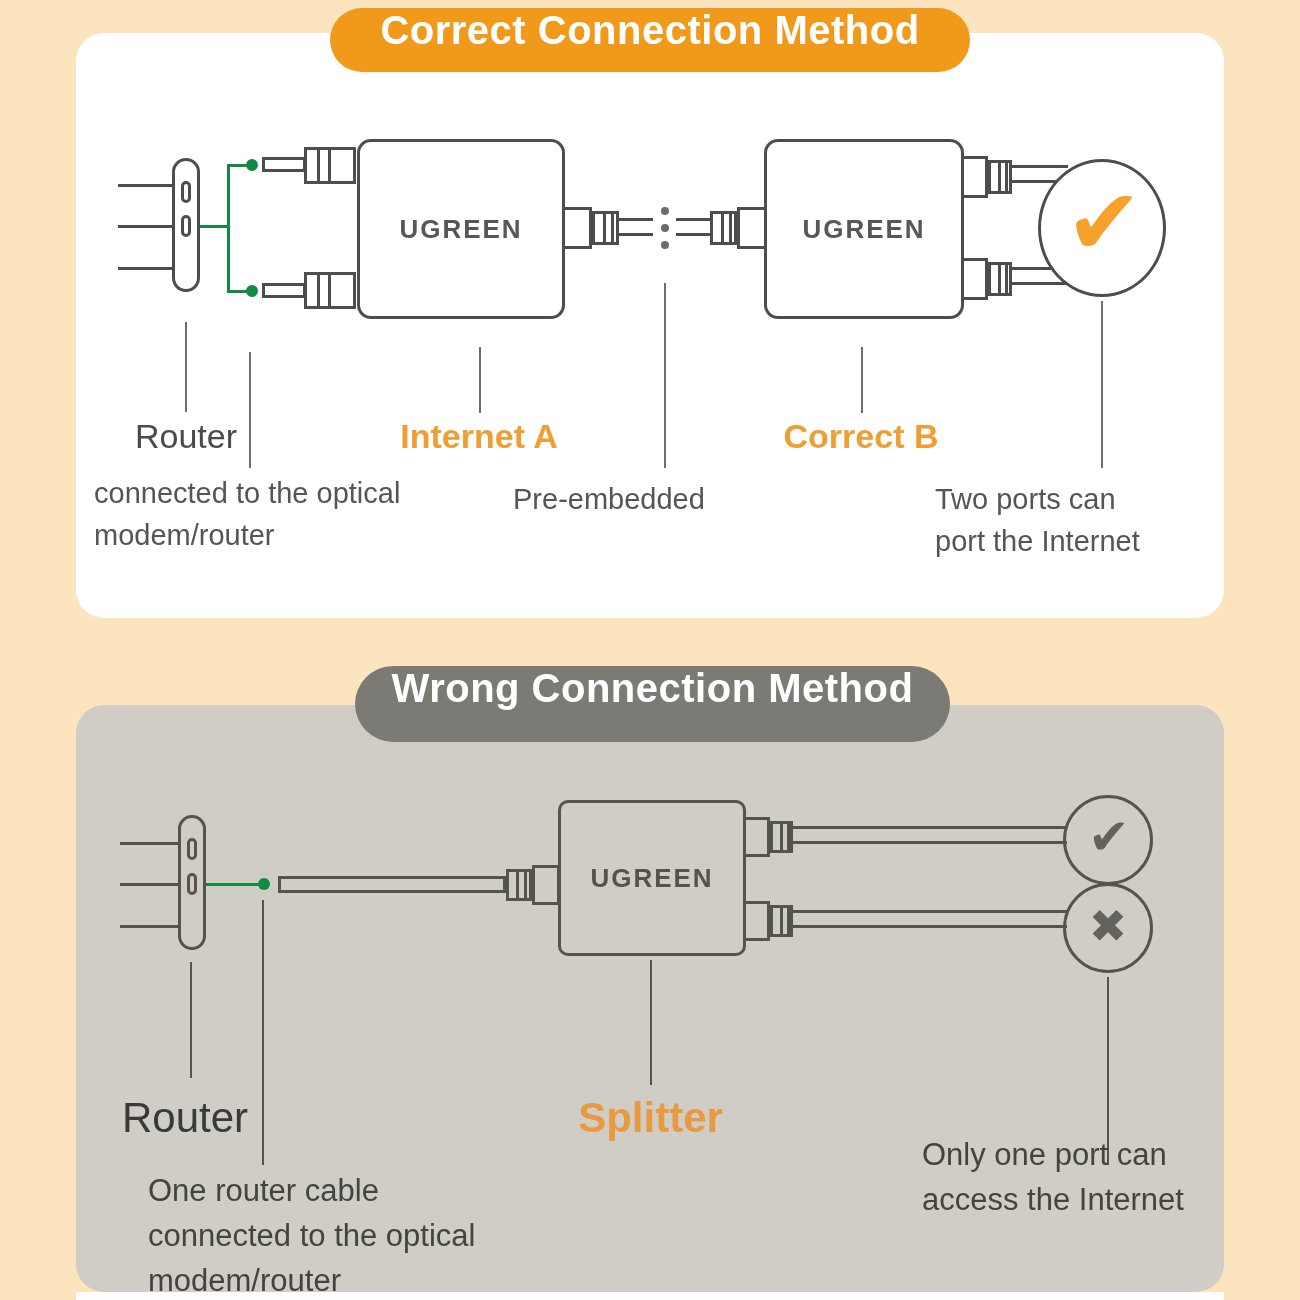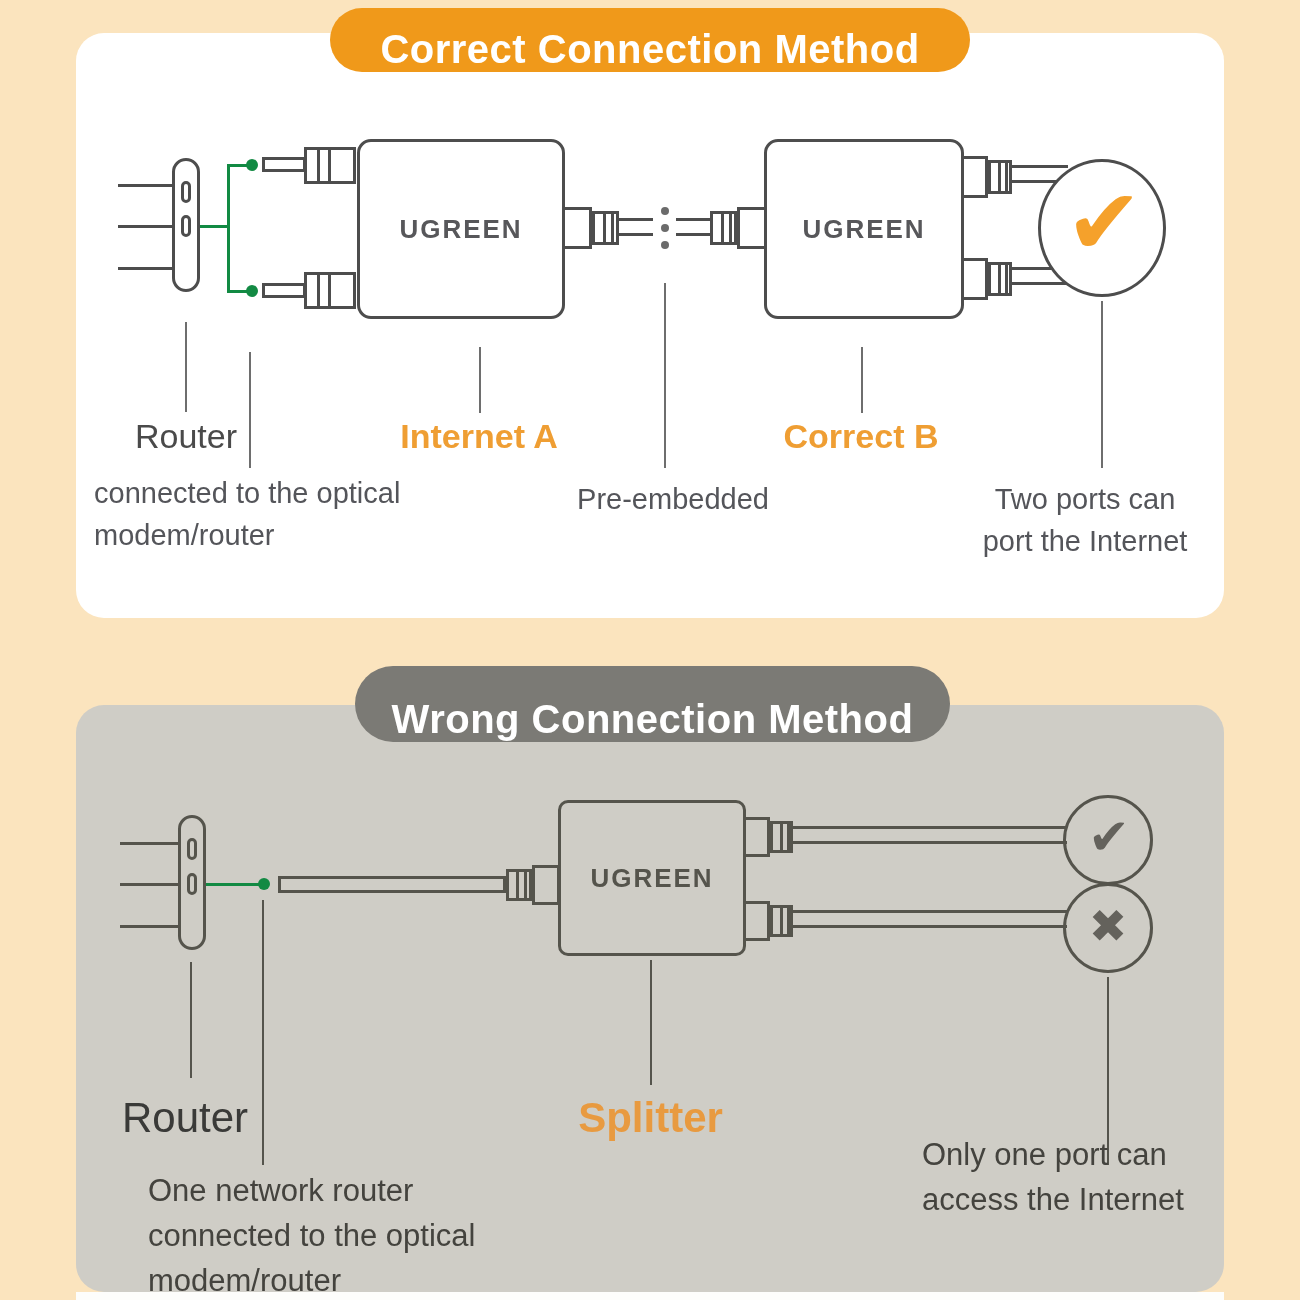--- a/index.html
+++ b/index.html
@@ -1,21 +1,21 @@
 <!DOCTYPE html>
 <html><head>
 <meta charset="utf-8">
 <style>
   html,body{margin:0;padding:0}
   .page{position:relative;width:1300px;height:1300px;background:#FBE4BE;overflow:hidden;
         font-family:"Liberation Sans",sans-serif}
   .card{position:absolute;border-radius:28px}
   .card-top{left:76px;top:33px;width:1148px;height:585px;background:#FFFFFF}
   .card-bottom{left:76px;top:705px;width:1148px;height:587px;background:#CFCDC6}
-  .pill{position:absolute;display:flex;align-items:flex-end;justify-content:center;
+  .pill{position:absolute;display:flex;align-items:flex-start;justify-content:center;
         color:#fff;font-size:40px;font-weight:600;border-radius:40px;letter-spacing:.5px}
   .pill-orange{left:330px;top:8px;width:640px;height:64px;background:#F0991A}
   .pill-gray{left:355px;top:666px;width:595px;height:76px;background:#7B7A75}
   
   .ln{position:absolute;background:#4D4D4D}
   .ln.b{background:#55544C}
   .g{position:absolute;background:#128A43}
   .gdot{position:absolute;width:12px;height:12px;border-radius:50%;background:#128A43}
   .box{position:absolute;background:#FFFFFF;border:3px solid #4D4D4D;box-sizing:border-box}
   .box.b{border-color:#55544C;background:transparent}
@@ -35,21 +35,21 @@
   .circle.b{border-color:#55544C;background:transparent}
   .check-big{font-size:92px;color:#F5A12B;transform:translate(2px,-6px)}
   .check-sm{font-size:50px;color:#64625C;transform:translate(1px,-3px)}
   .cross-sm{font-size:46px;color:#64625C;transform:translateY(-2px)}
   
   .lbl{position:absolute;text-align:center;font-size:34px;color:#4A4A4A;font-weight:500}
   .lbl.or{color:#EF9E33;font-weight:600}
   .lbl2{position:absolute;text-align:center;font-size:42px;color:#3A3A38;font-weight:500}
   .lbl2.or{color:#E89A40;font-weight:600}
   .note{position:absolute;font-size:29px;line-height:42px;color:#54555A}
-  .note.ctr{text-align:center}
+  .note.ctr{text-align:left}
   .note2{position:absolute;font-size:31px;line-height:45px;color:#44433E}
   .strip{position:absolute;left:76px;top:1292px;width:1148px;height:8px;background:#FDFDFB}
 </style>
 </head>
 <body>
 
 <div class="page">
 
   <section>
     <div class="card card-top"></div>
@@ -196,21 +196,21 @@
 
     <div class="ptr b" style="left:190px;top:962px;height:116px"></div>
     <div class="ptr b" style="left:262px;top:900px;height:265px"></div>
     <div class="ptr b" style="left:650px;top:960px;height:125px"></div>
     <div class="ptr b" style="left:1107px;top:977px;height:188px"></div>
 
     <div class="lbl2" style="left:100px;top:1094px;width:170px">Router</div>
     <div class="lbl2 or" style="left:543px;top:1094px;width:215px">Splitter</div>
 
     <div class="note2" style="left:148px;top:1168px;width:420px">
-      <div>One network router</div>
+      <div>One router cable</div>
       <div>connected to the optical</div>
       <div>modem/router</div>
     </div>
     <div class="note2" style="left:922px;top:1132px;width:320px">
       <div>Only one port can</div>
       <div>access the Internet</div>
     </div>
 
     <div class="strip"></div>
   </section>

